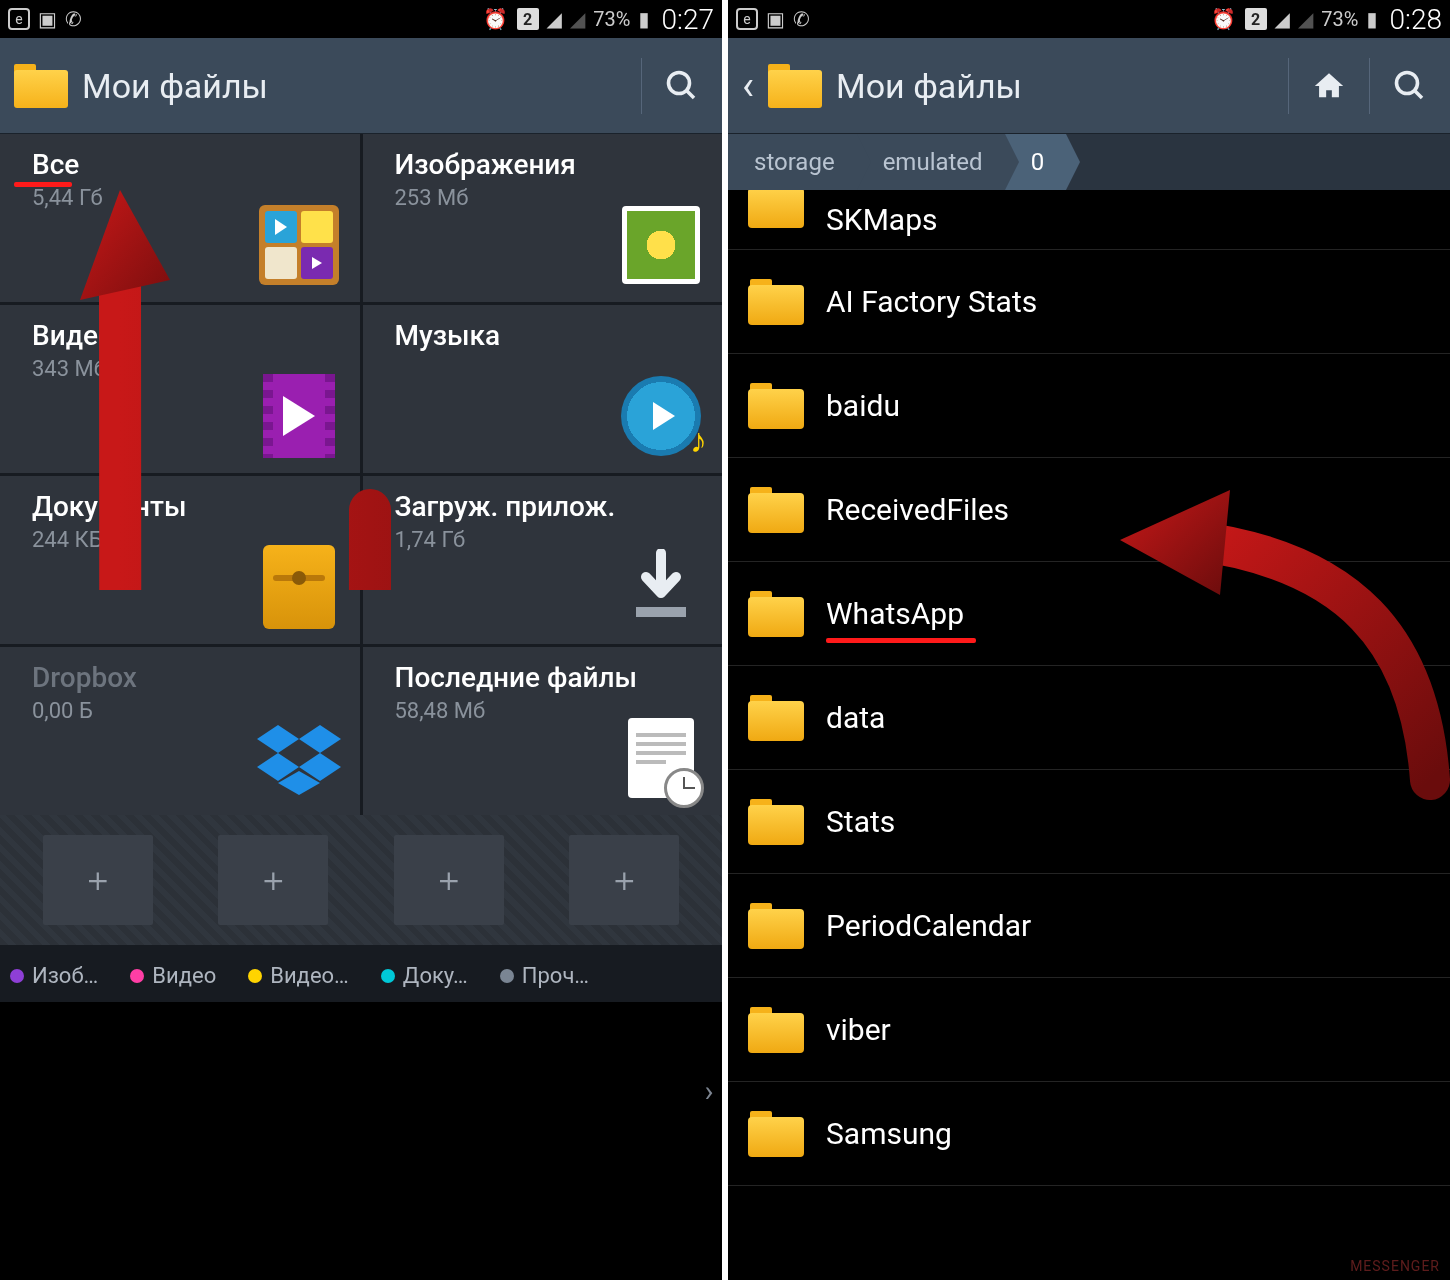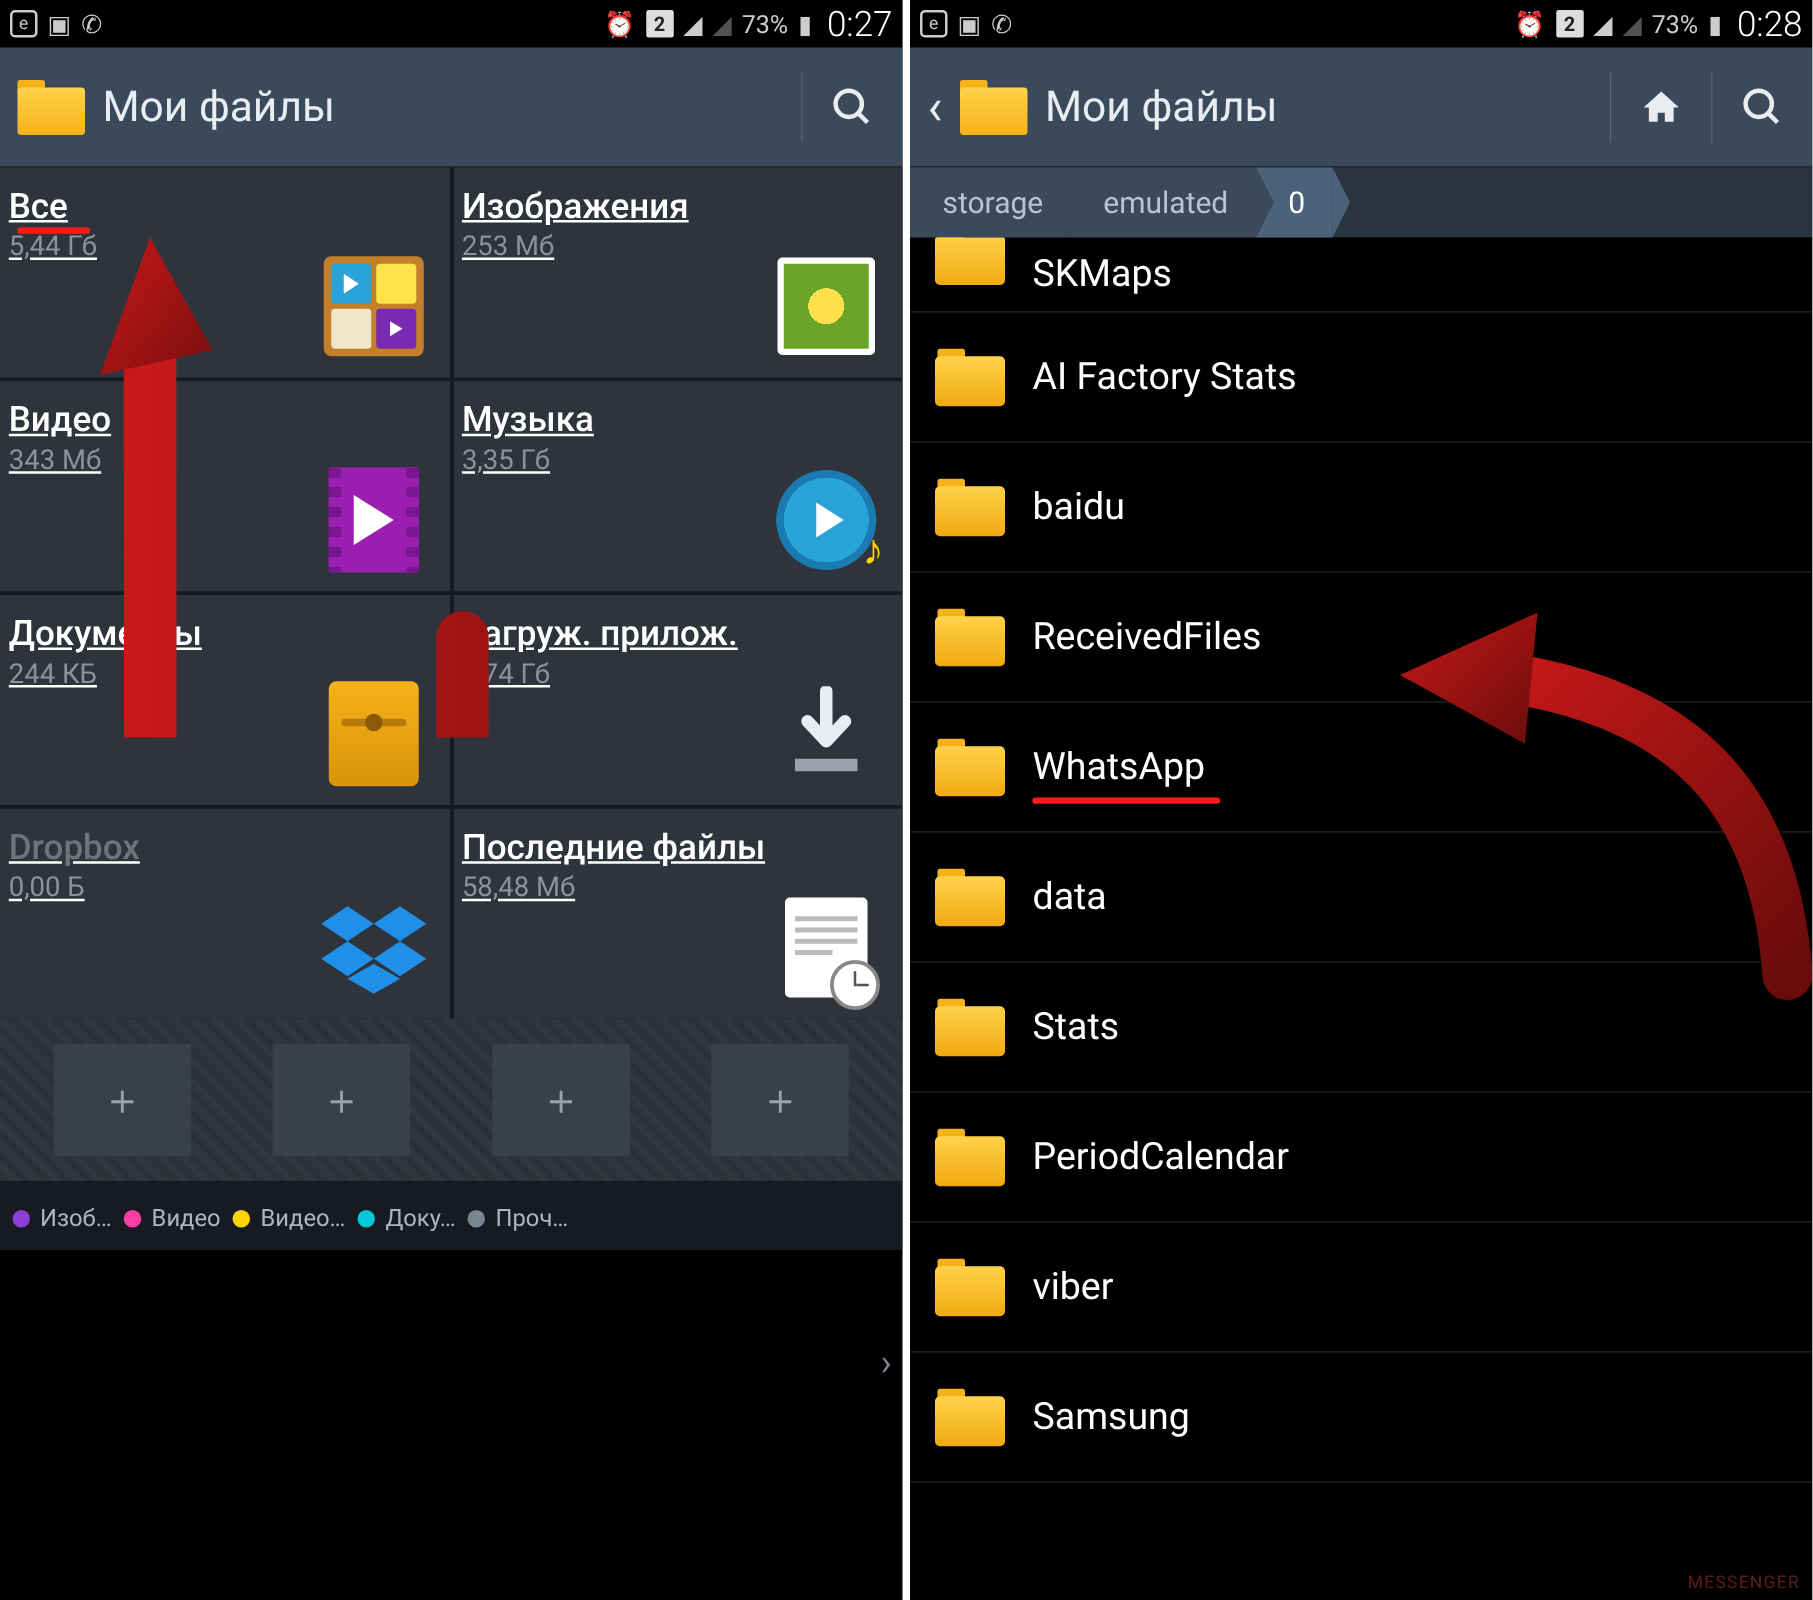--- a/index.html
+++ b/index.html
@@ -58,24 +58,23 @@
   
   .tiles {
     display: grid;
     grid-template-columns: 1fr 1fr;
     gap: 3px;
     background:#171b21;
   }
   .tile {
     background: #2f343c;
     height: 168px;
-    padding: 14px 7px;
+    padding: 14px 32px;
     position: relative;
     color:#fff;
-    text-decoration:underline;
   }
   .tile .t-title { font-size: 28px; font-weight: 500; }
   .tile .t-sub { font-size: 22px; color: #8a929c; margin-top: 4px;}
   .tile.dim .t-title { color:#6d747e; }
   .tile .t-icon { position:absolute; right:18px; bottom:14px; width:86px; height:86px; display:flex;align-items:center;justify-content:center;}
   
   .shortcut-row {
     background:#2c3138;
     background-image: repeating-linear-gradient(45deg,#2c3138 0 6px,#30363e 6px 12px);
     height:130px;
@@ -88,21 +87,21 @@
   .shortcut .plus { font-size:34px; color:#9aa2ad; }
   
   .storage {
     background:#171b21;
     padding:18px 14px 6px;
     color:#cfd5dd;
   }
   .storage .label { font-size:22px; }
   .storage-bar { height:26px; background:#cfd5dd; margin-top:10px; display:flex; }
   .seg { height:100%; }
-  .legend-row { display:flex; gap:10px; padding:18px 10px 14px; background:#171b21; color:#aeb5bf; font-size:19px;}
+  .legend-row { display:flex; gap:32px; padding:18px 10px 14px; background:#171b21; color:#aeb5bf; font-size:22px;}
   .legend-item { display:flex; align-items:center; gap:8px;}
   .dot { width:14px; height:14px; border-radius:50%;}
   .more-handle { position:absolute; right:0; bottom:160px; width:26px; height:60px; color:#7c8490; font-size:30px; display:flex;align-items:center;justify-content:center;}
   
   .breadcrumb {
     background:#2a3440; height:56px; display:flex; align-items:center; color:#b9c4d1; font-size:24px;
   }
   .crumb {
     padding:0 22px 0 26px; height:100%; display:flex; align-items:center; position:relative;
     background:#3b4a5a;
@@ -201,21 +200,20 @@
       <div class="t-icon">
         <div style="width:72px;height:84px;background:#9a1fb0;border-radius:4px;display:flex;align-items:center;justify-content:center;position:relative;">
           <div style="position:absolute;left:0;top:0;bottom:0;width:10px;background:repeating-linear-gradient(#7a1690 0 8px,#9a1fb0 8px 16px);"></div>
           <div style="position:absolute;right:0;top:0;bottom:0;width:10px;background:repeating-linear-gradient(#7a1690 0 8px,#9a1fb0 8px 16px);"></div>
           <div class="play-triangle"></div>
         </div>
       </div>
     </div>
     <div class="tile">
       <div class="t-title">Музыка</div>
-      <div class="t-sub">3,35 Гб</div>
       <div class="t-icon">
         <div style="width:80px;height:80px;border-radius:50%;background:radial-gradient(circle,#2aa3d8 0 60%,#1a7bb0 60% 100%);display:flex;align-items:center;justify-content:center;position:relative;">
           <div style="width:0;height:0;border-top:14px solid transparent;border-bottom:14px solid transparent;border-left:22px solid #fff;margin-left:6px;"></div>
           <span style="position:absolute;right:-6px;bottom:-4px;font-size:34px;color:#ffd400;">♪</span>
         </div>
       </div>
     </div>
     <div class="tile">
       <div class="t-title">Документы</div>
       <div class="t-sub">244 КБ</div>

